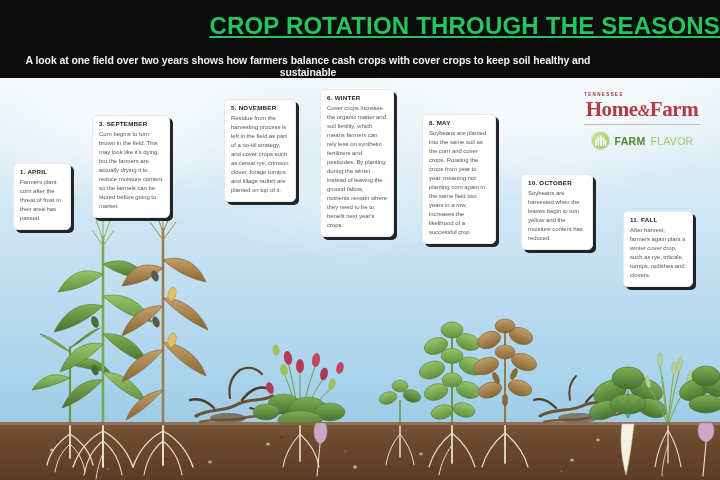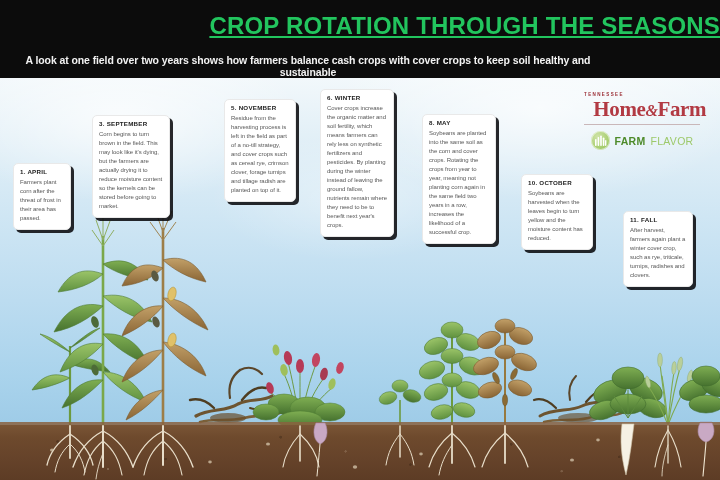--- a/index.html
+++ b/index.html
@@ -71,21 +71,21 @@
   .callout .c-head {
     font-size:6.2px; font-weight:bold; color:#1b1b1b;
     letter-spacing:.25px; margin-bottom:2.5px; line-height:1.1;
     text-transform:uppercase;
   }
   .callout .c-body {
     font-size:6px; color:#585858; line-height:1.5; letter-spacing:-.05px;
   }
 
   
-  .logo-block { position:absolute; right:14px; top:16px; width:128px; text-align:right; }
+  .logo-block { position:absolute; right:14px; top:16px; width:128px; text-align:center; }
   .logo-hf { position:relative; line-height:1; }
   .logo-hf-kicker {
     font-size:4.5px; font-weight:bold; color:#9a2b33; letter-spacing:1.4px;
     position:absolute; left:6px; top:-1px;
   }
   .logo-hf-main {
     font-family:"Liberation Serif", serif;
     font-size:21px; font-weight:bold; color:#b23a43; letter-spacing:-.4px;
     padding-top:5px; white-space:nowrap;
   }

